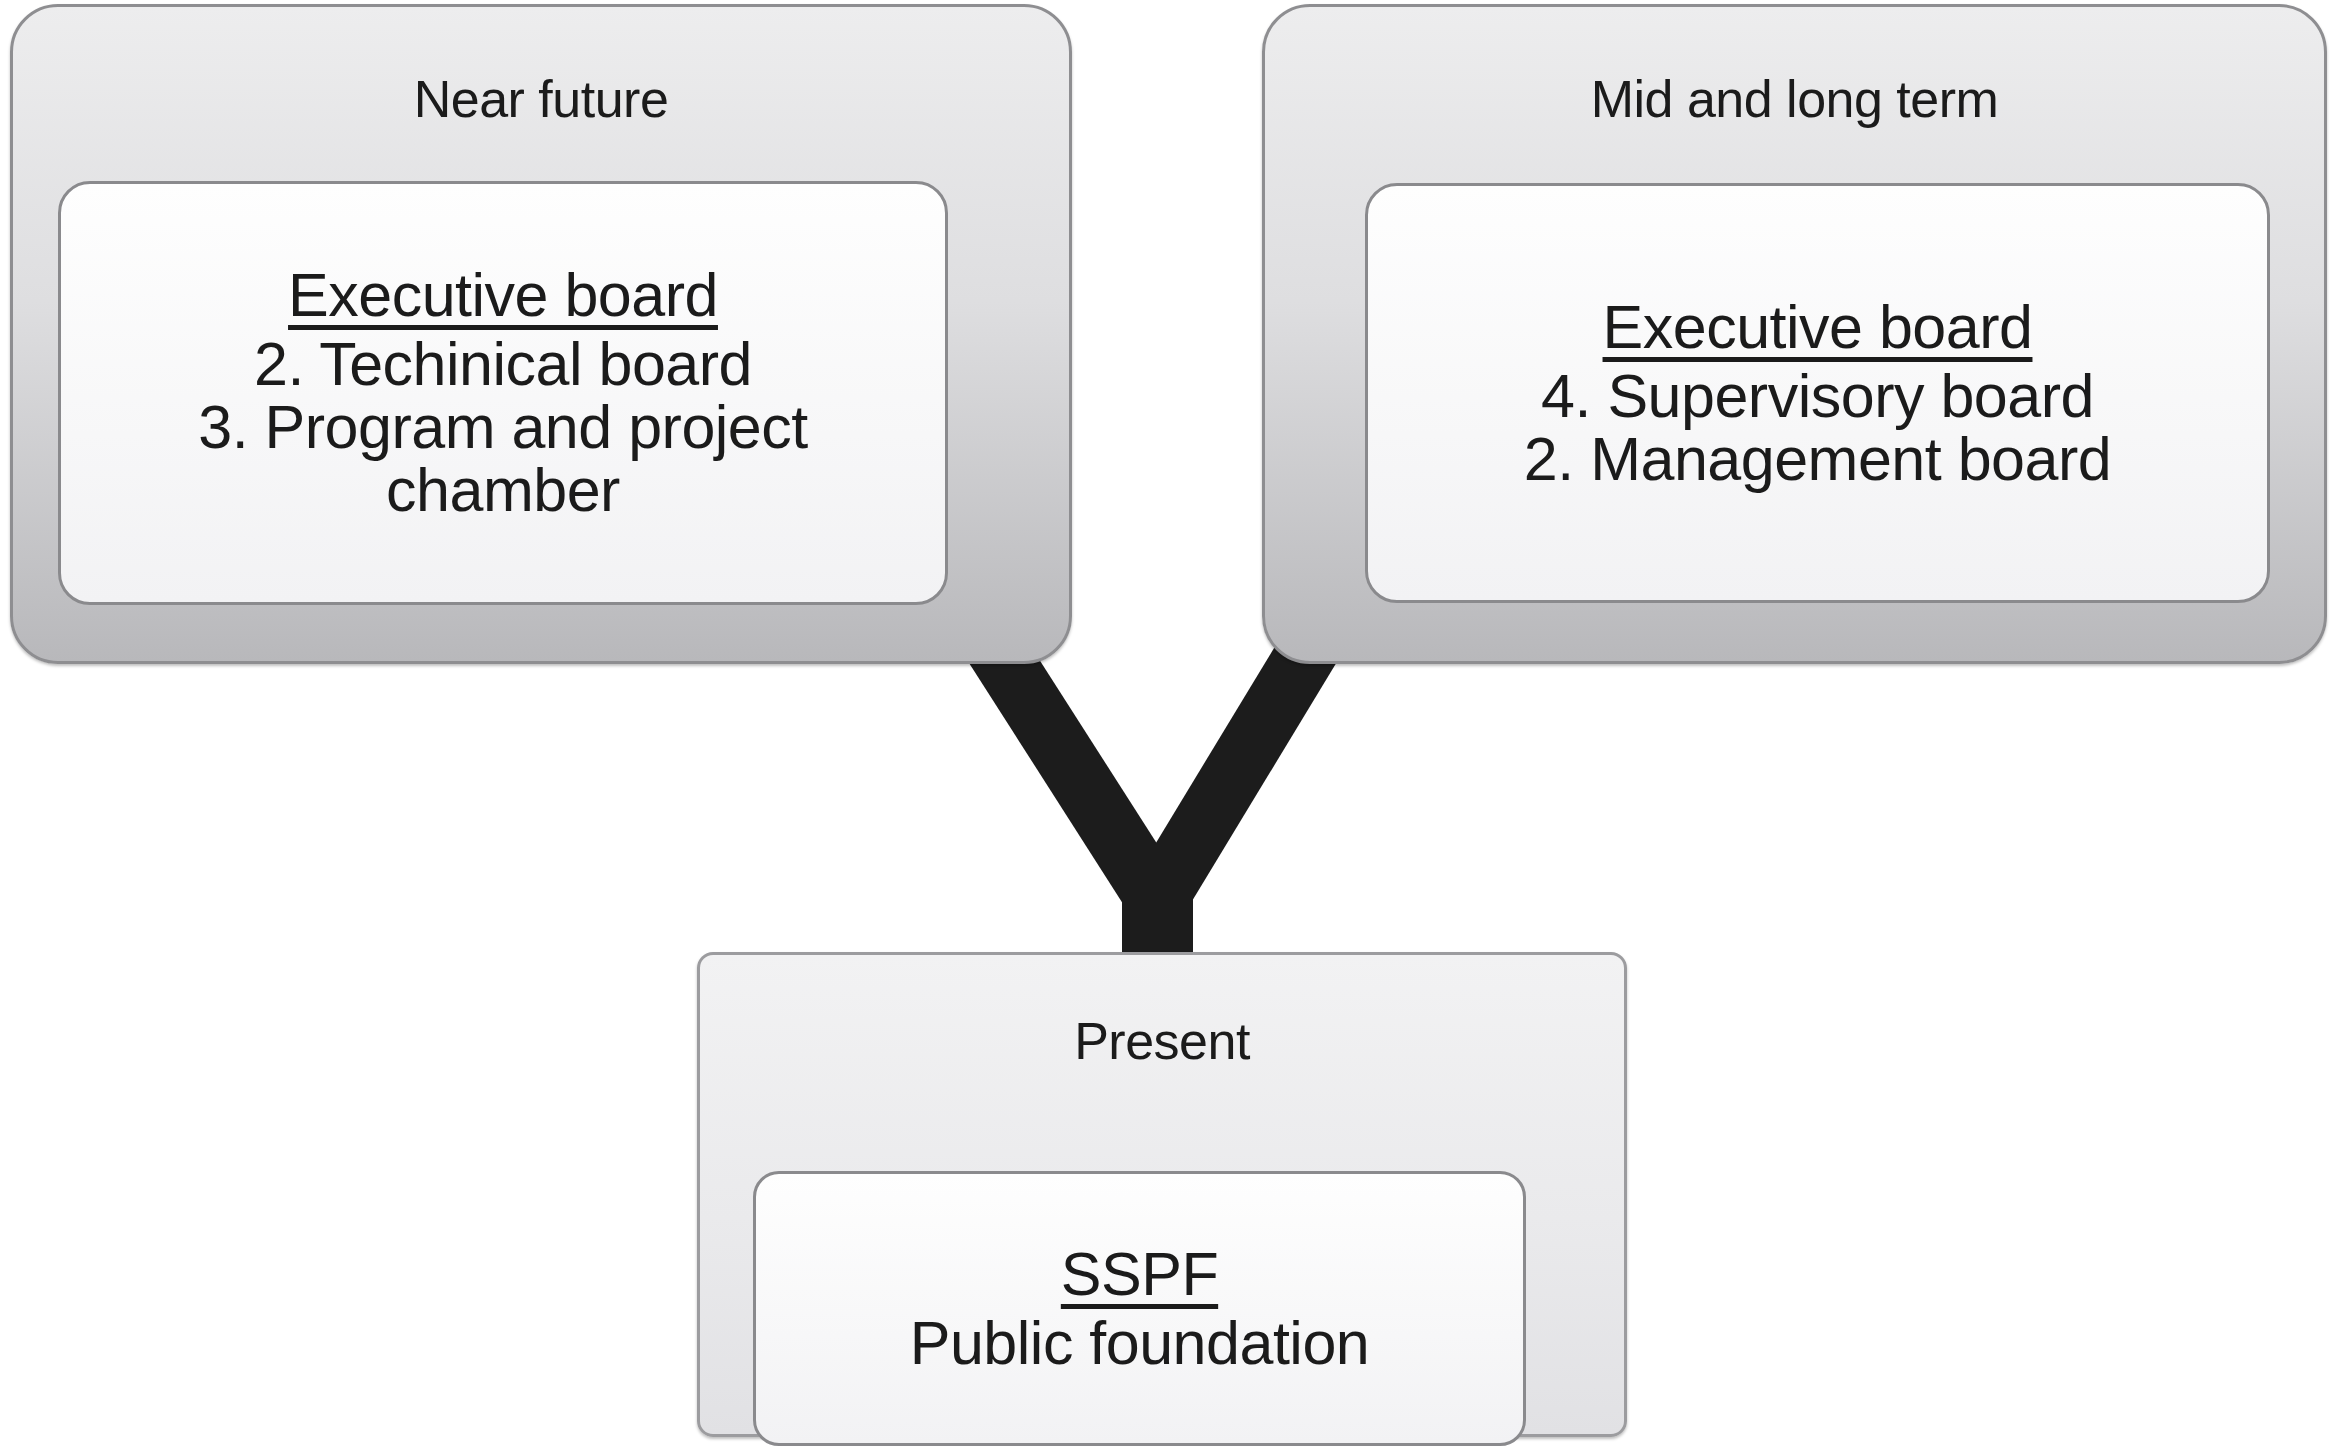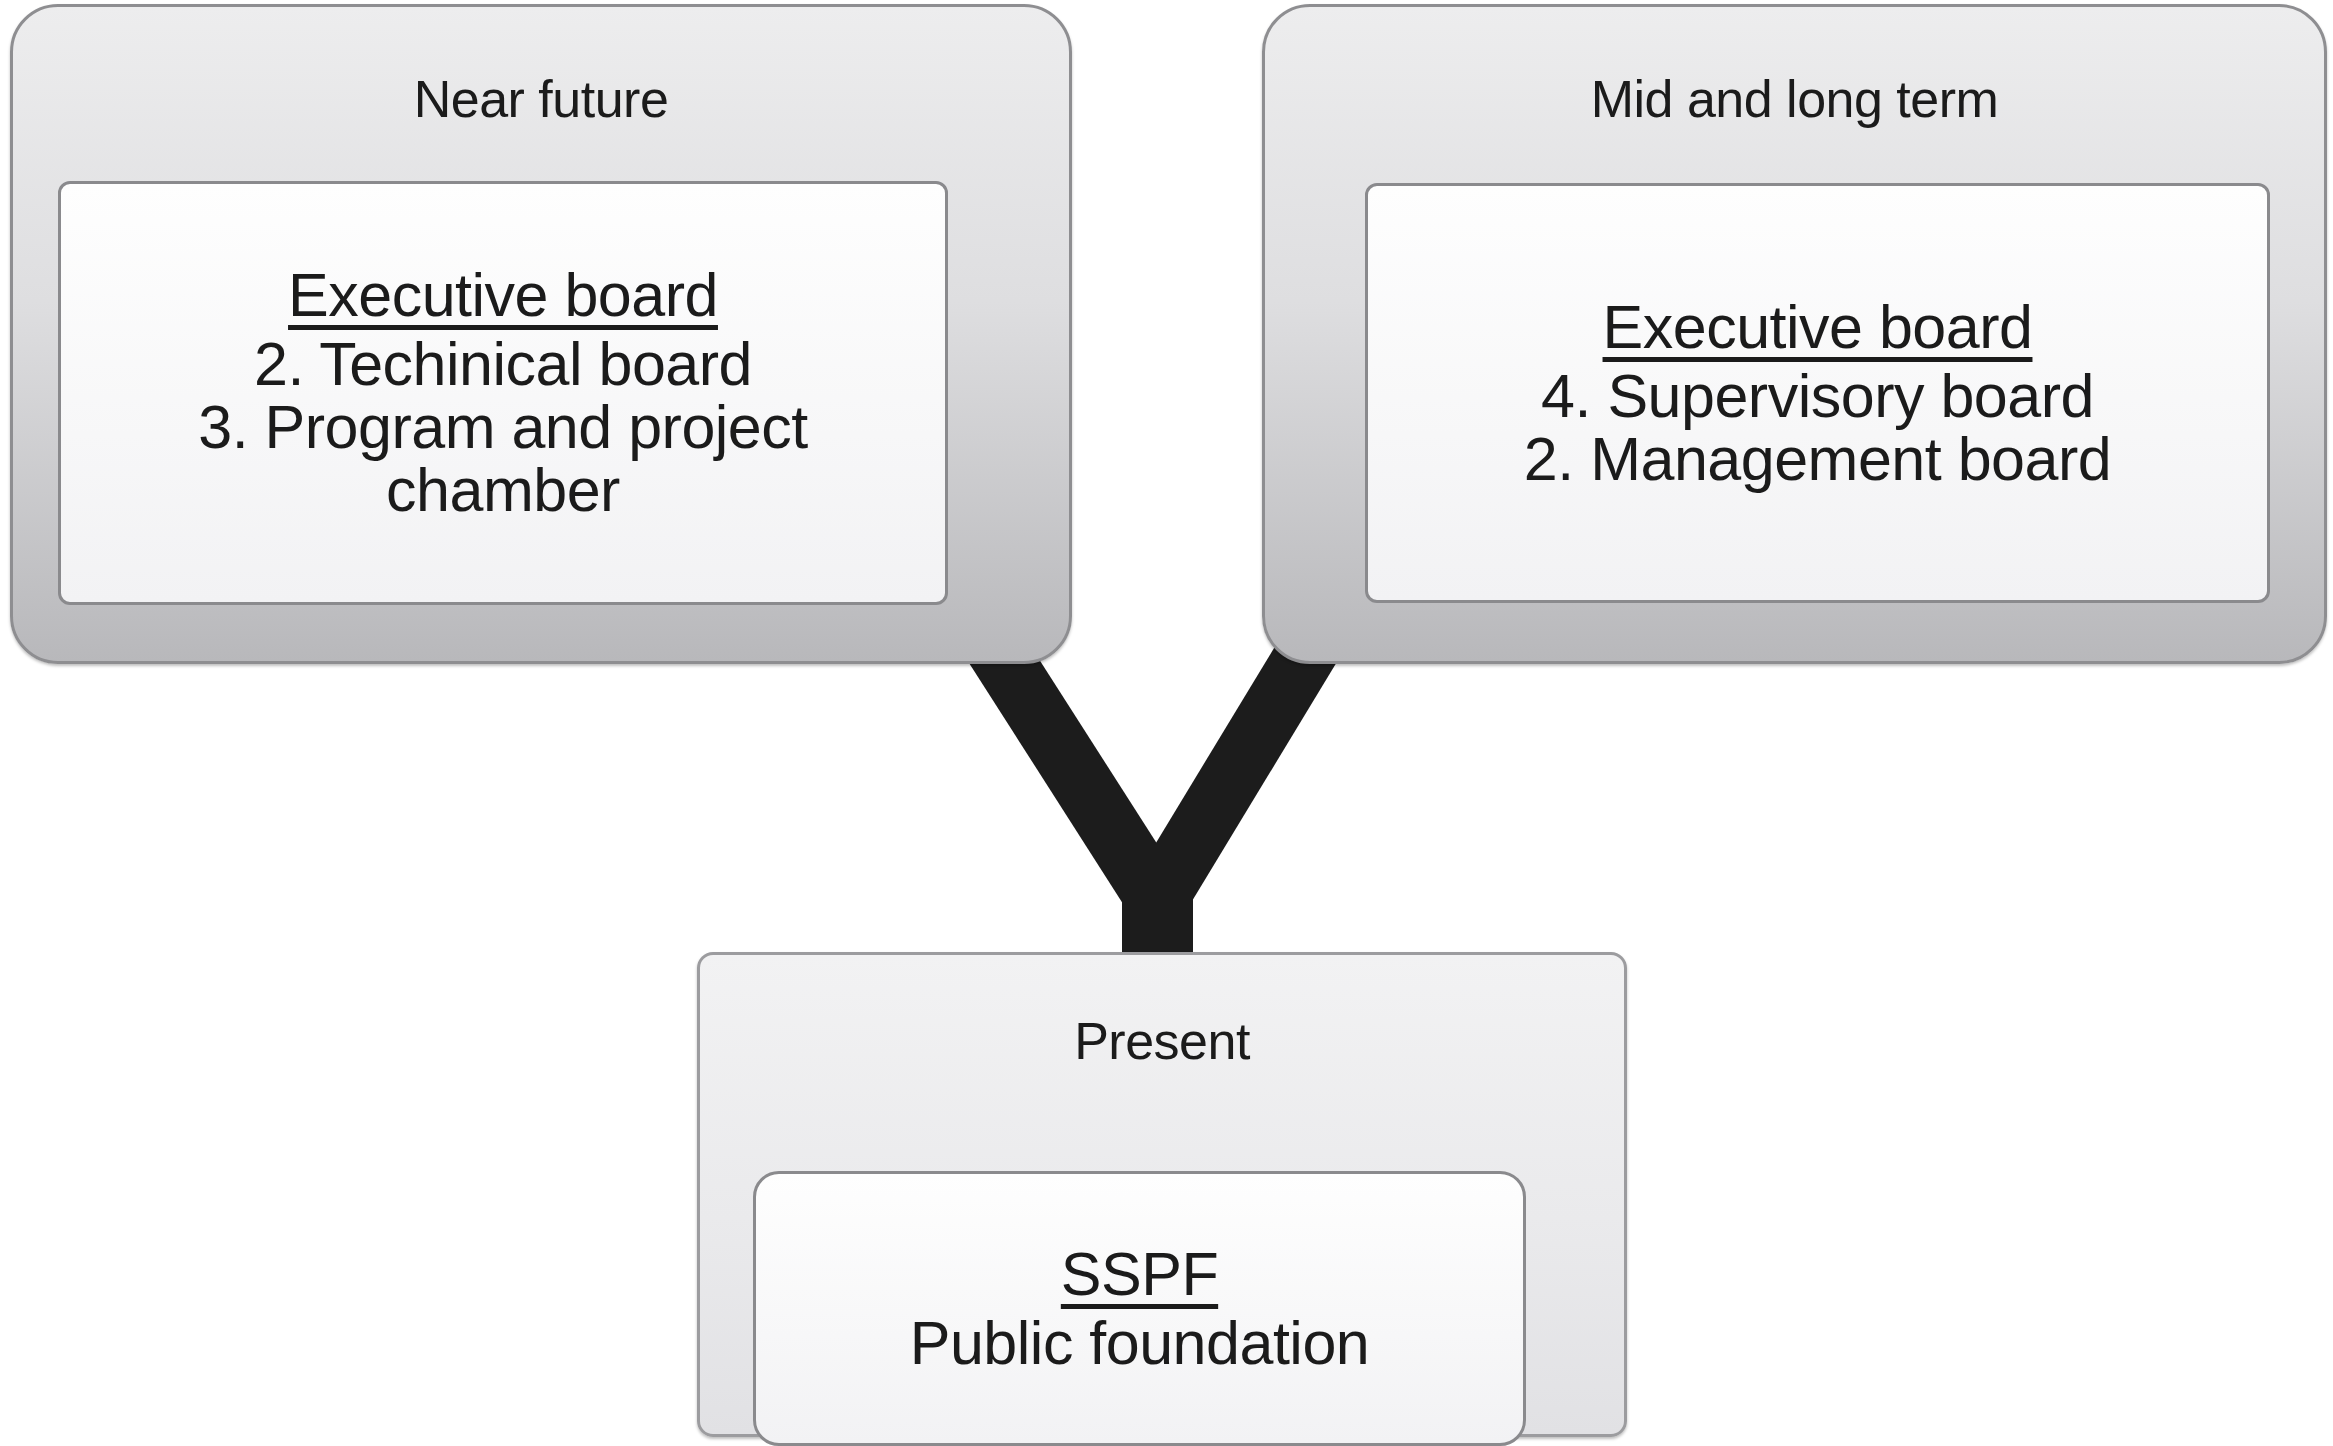--- a/index.html
+++ b/index.html
@@ -47,21 +47,21 @@
     line-height: 68px;
     letter-spacing: -0.5px;
     white-space: nowrap;
   }
   #box-present .box-title { top: 52px; }
 
   .box-inner {
     position: absolute;
     box-sizing: border-box;
     border: 3px solid #8a8a8d;
-    border-radius: 12px;
+    border-radius: 32px;
     background: linear-gradient(180deg, #fefefe 0%, #f7f7f8 60%, #f2f2f4 100%);
     display: flex;
     flex-direction: column;
     justify-content: center;
     align-items: center;
     text-align: center;
     font-size: 61px;
     line-height: 63px;
     letter-spacing: -0.5px;
   }

